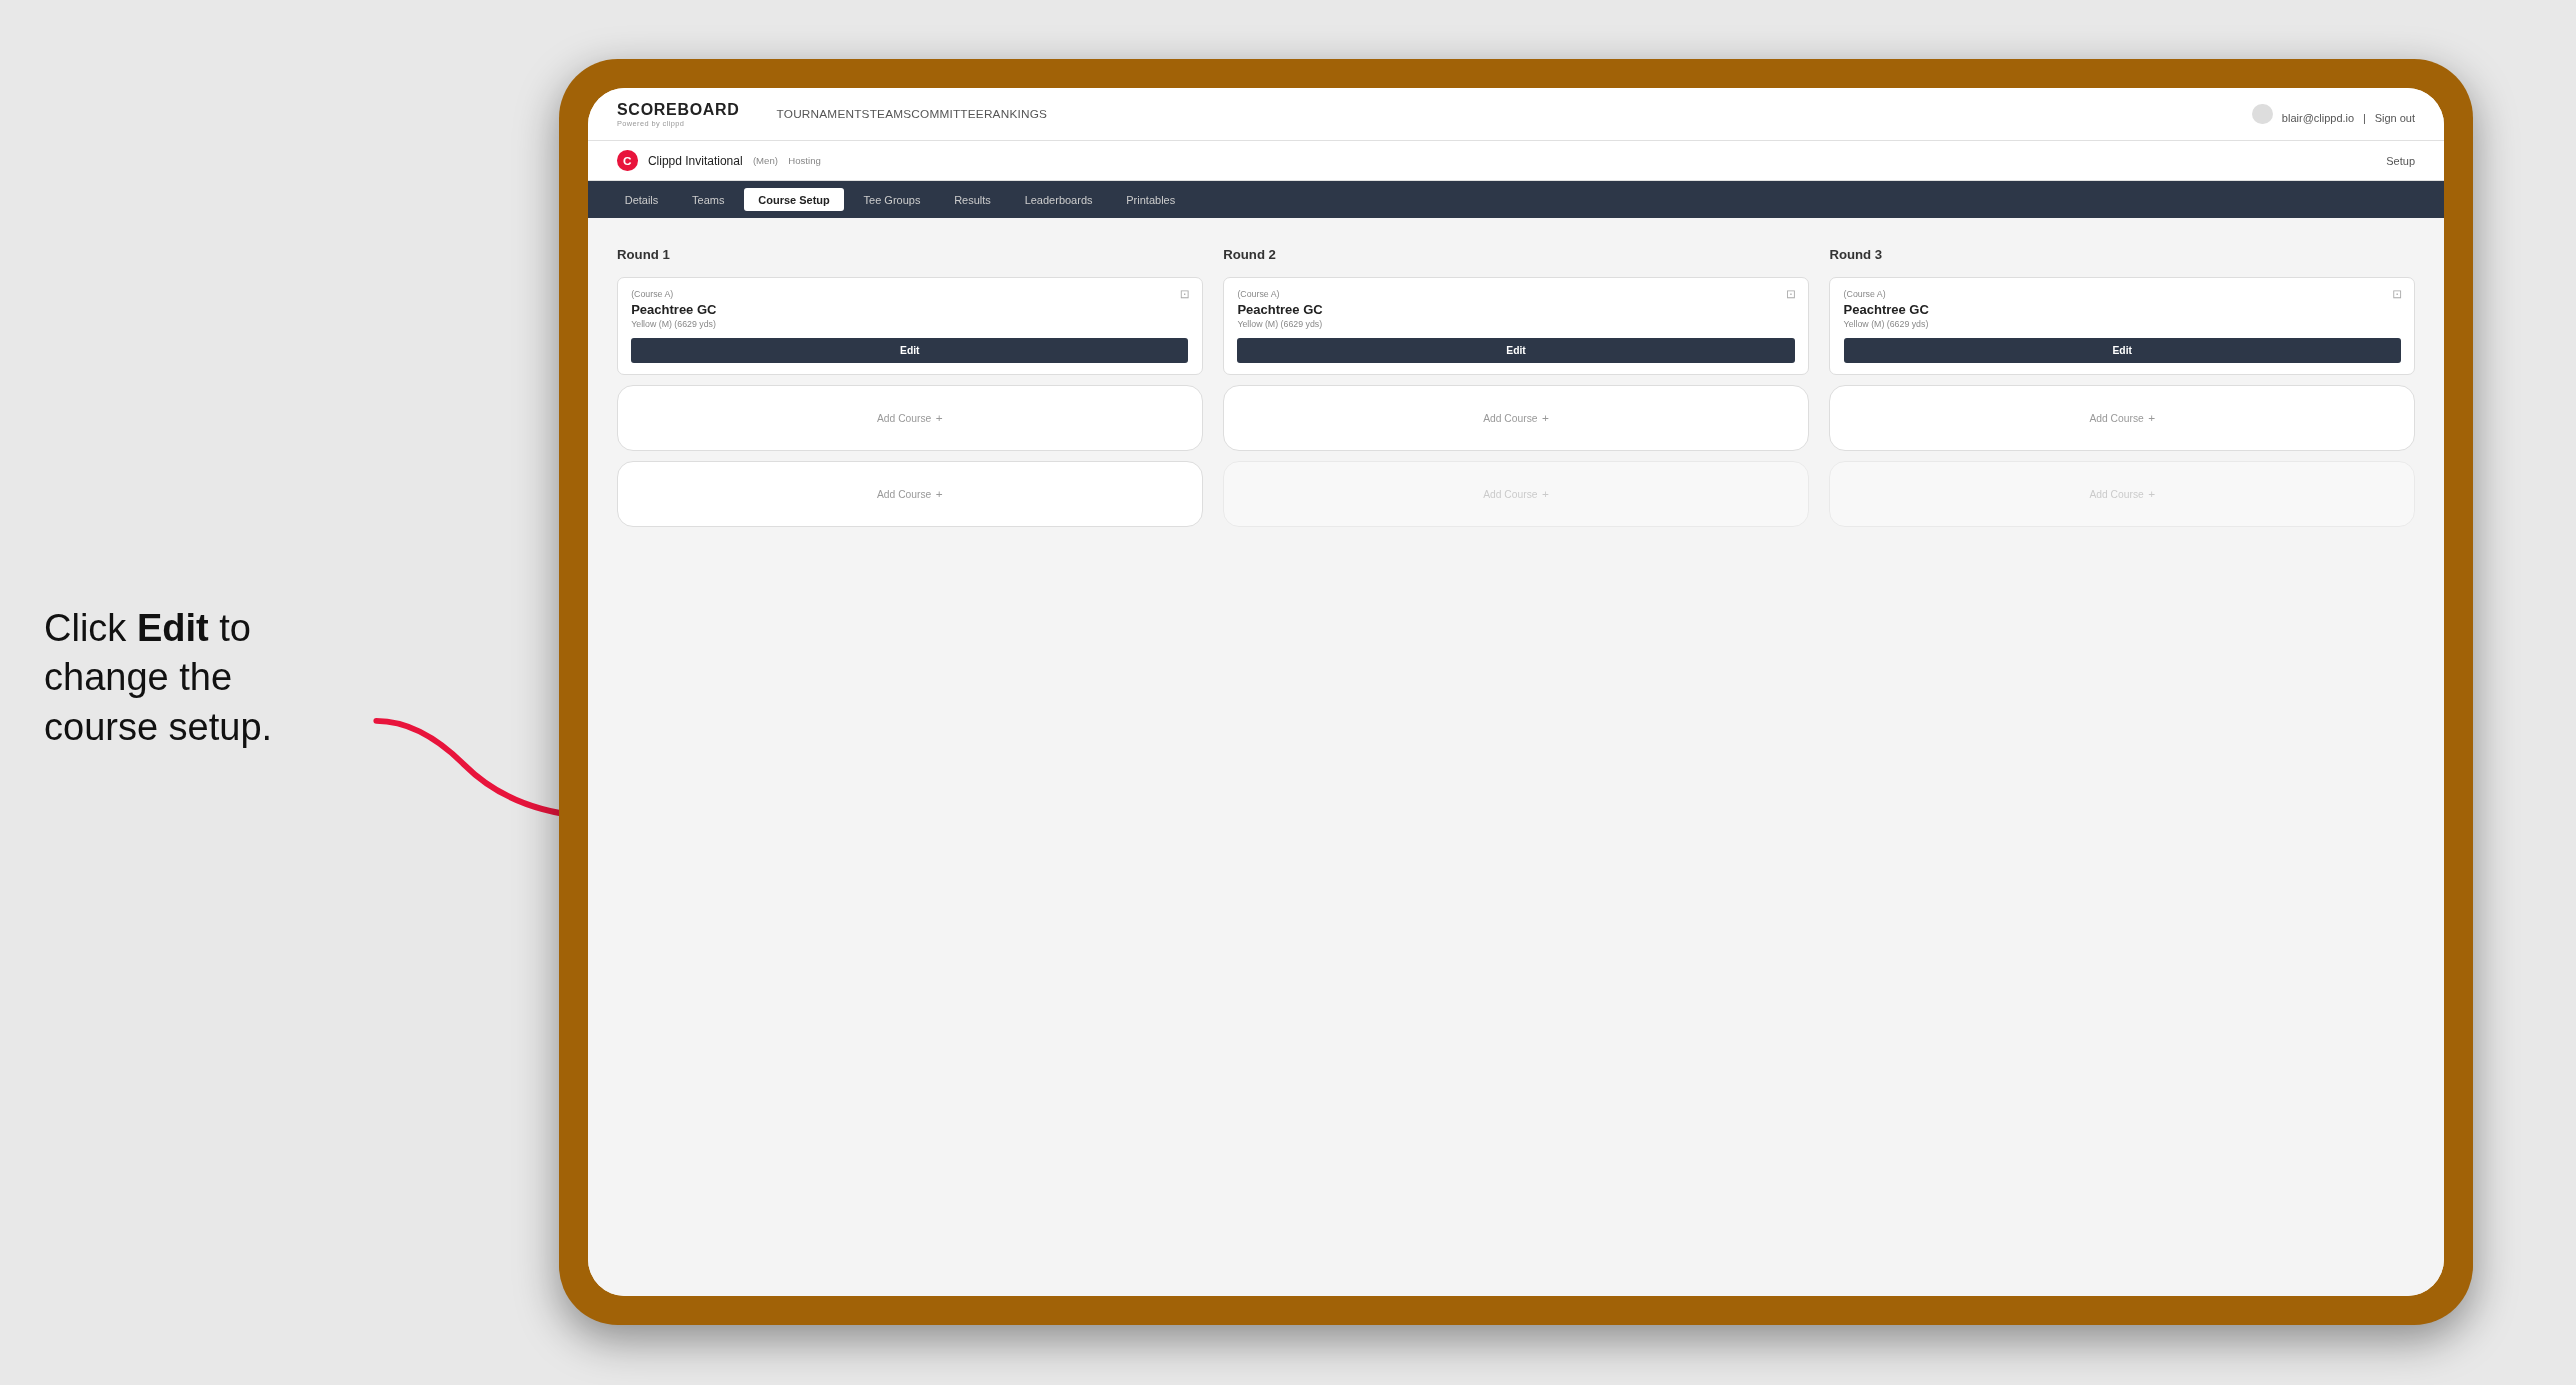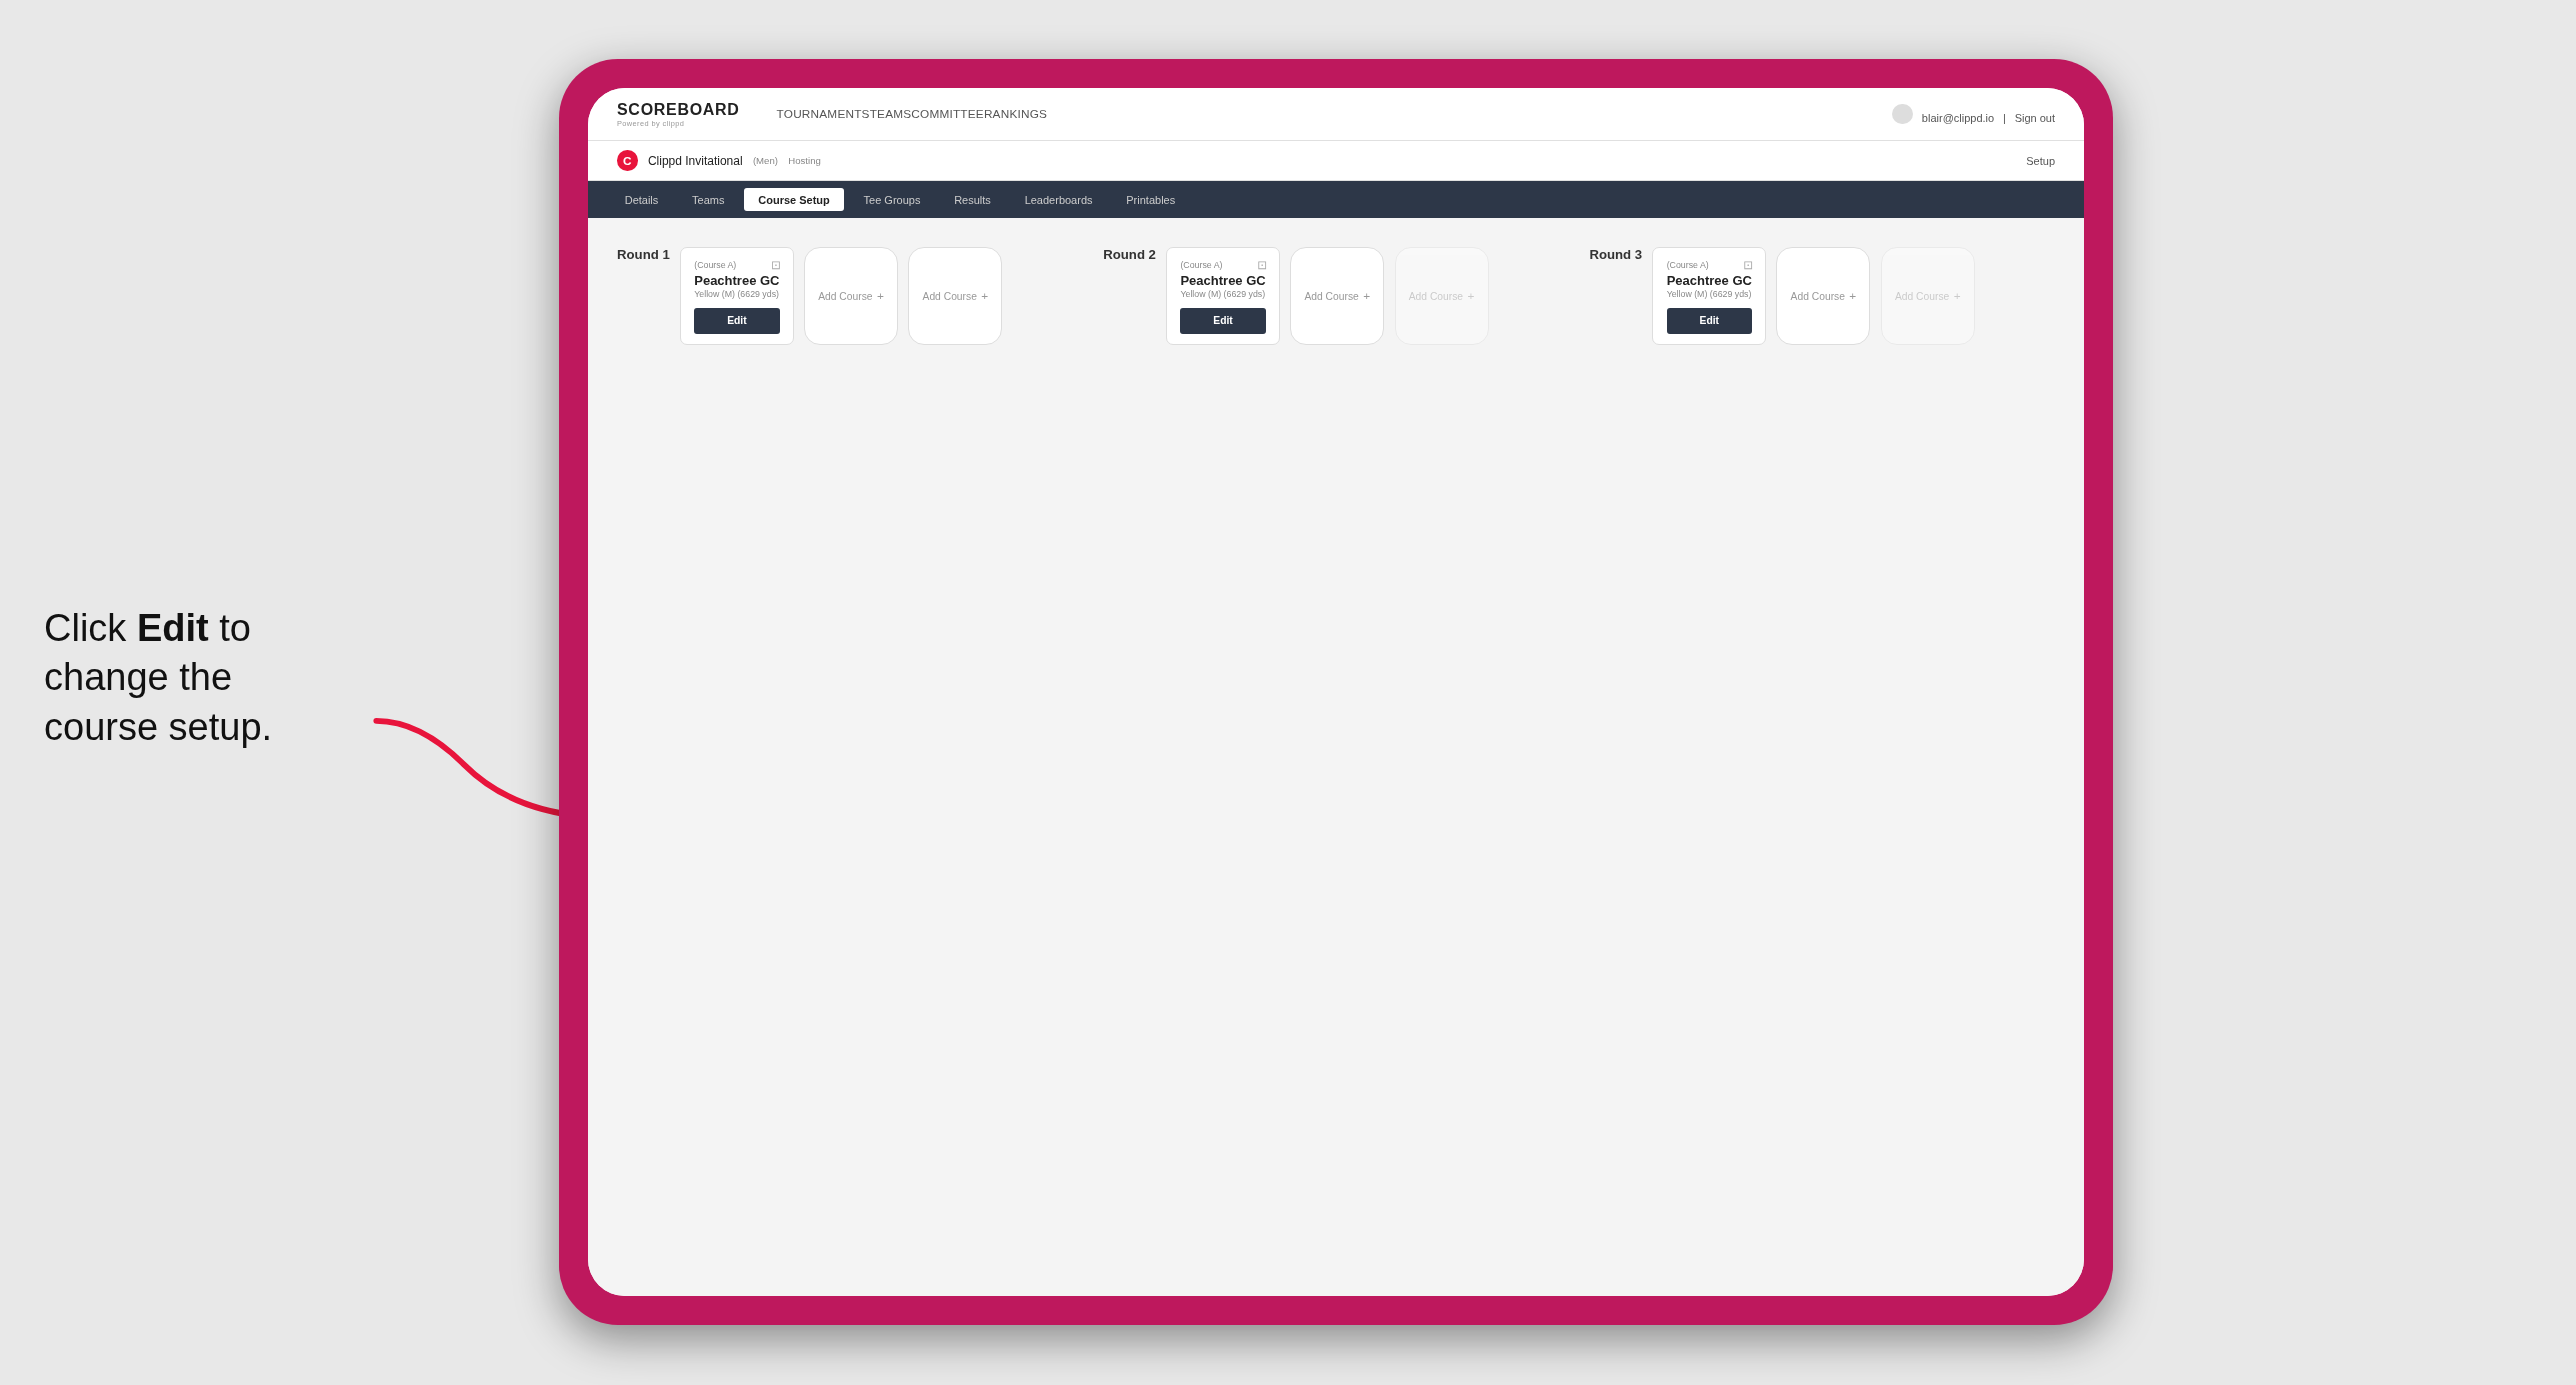--- a/index.html
+++ b/index.html
@@ -41,23 +41,23 @@
     .arrow-container svg {
       width: 100%;
       height: 100%;
     }
 
     
     .tablet-frame {
       position: absolute;
       left: 559px;
       top: 59px;
-      width: 1554px;
+      width: 1914px;
       height: 1266px;
-      background: #be185d;
+      background: #a16207;
       border-radius: 59px;
       padding: 29px;
       box-shadow: 0 14.7px 44px rgba(0,0,0,0.4);
     }
 
     .tablet-screen {
       width: 100%;
       height: 100%;
       background: #f4f4f4;
       border-radius: 37px;
@@ -195,21 +195,21 @@
     }
 
     
     .rounds-container {
       display: flex;
       gap: 20.6px;
     }
     .round-column {
       flex: 1;
       display: flex;
-      flex-direction: row;
+      flex-direction: column;
       gap: 10.3px;
     }
     .round-title {
       font-size: 13.2px;
       font-weight: 600;
       color: #333;
       margin-bottom: 4.4px;
     }
 
     

